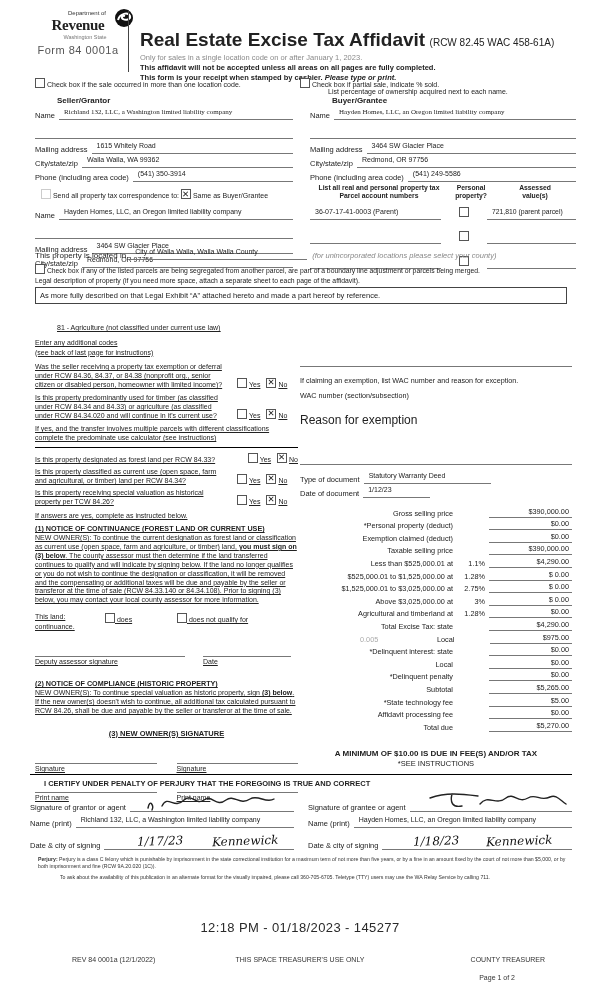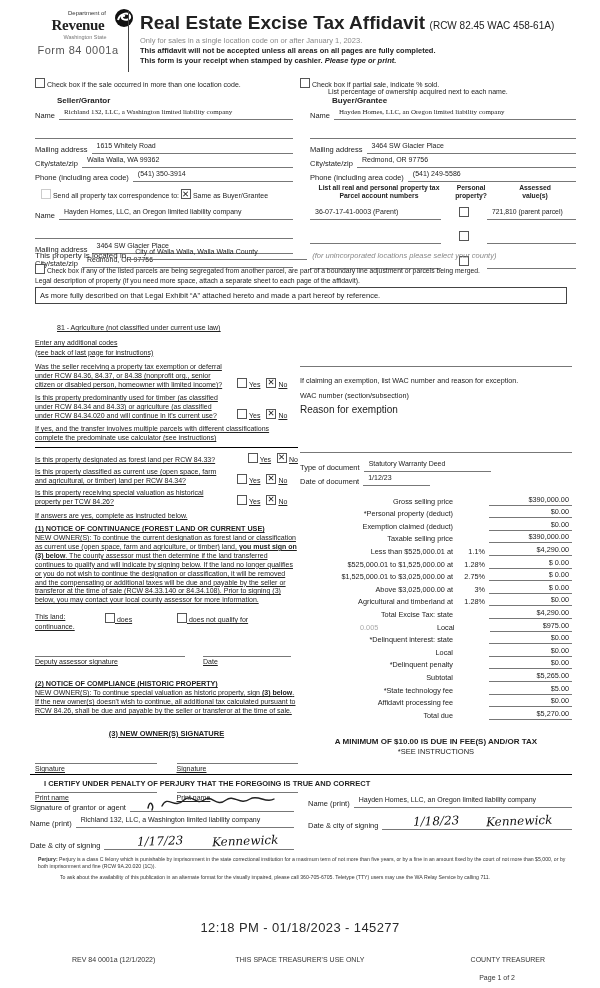--- a/index.html
+++ b/index.html
@@ -51,21 +51,21 @@
       <svg class="abs" style="right:-6px;top:-8px;" width="20" height="20" viewBox="0 0 20 20">
         <circle cx="10" cy="10" r="9" fill="#111"></circle>
         <path d="M4 12 C6 5,14 4,16 8 C17 11,12 13,9 11 C7 10,8 7,11 8" stroke="#fff" stroke-width="2" fill="none"></path>
       </svg>
     </div>
     <div style="font-size:5.5px;color:#777;margin-left:14px;">Washington State</div>
     <div style="font-size:11px;color:#555;margin-top:4px;letter-spacing:0.5px;">Form 84 0001a</div>
   </div>
   <div class="abs" style="left:128px;top:10px;width:1px;height:62px;background:#444;"></div>
 
-  <div class="abs" style="left:140px;top:12px;width:455px;">
+  <div class="abs" style="left:140px;top:29px;width:455px;">
     <div>
       <span class="b" style="font-size:19px;">Real Estate Excise Tax Affidavit</span>
       <span style="font-size:10px;">(RCW 82.45 WAC 458-61A)</span>
     </div>
     <div style="font-size:7.5px;color:#8a8a8a;margin-top:2px;">Only for sales in a single location code on or after January 1, 2023.</div>
     <div class="b" style="font-size:7.5px;margin-top:1px;">This affidavit will not be accepted unless all areas on all pages are fully completed.</div>
     <div class="b" style="font-size:7.5px;margin-top:1px;">
       <span>This form is your receipt when stamped by cashier.</span>
       <span class="i">Please type or print.</span>
     </div>
@@ -262,21 +262,21 @@
     <div style="display:flex;gap:20px;font-size:7px;margin-top:1px;">
       <span style="flex:1;">Print name</span>
       <span style="flex:1;">Print name</span>
     </div>
   </div>
 
   <div class="abs" style="left:300px;top:330px;width:272px;">
     <div class="blank" style="margin-top:27px;"></div>
     <div style="font-size:7.2px;margin-top:9px;">If claiming an exemption, list WAC number and reason for exception.</div>
     <div style="font-size:7.2px;margin-top:6px;">WAC number (section/subsection)</div>
-    <div style="font-size:10px;margin-top:4px;">Reason for exemption</div>
+    <div style="font-size:12px;margin-top:13px;">Reason for exemption</div>
     <div class="blank" style="margin-top:28px;"></div>
 
     <div class="frow" style="margin-top:7px;">
       <span class="fl">Type of document</span>
       <span class="fi" style="flex:none;width:120px;">Statutory Warranty Deed</span>
     </div>
     <div class="frow" style="margin-top:2px;">
       <span class="fl">Date of document</span>
       <span class="fi" style="flex:none;width:60px;">1/12/23</span>
     </div>
@@ -400,20 +400,28 @@
         <div class="frow" style="height:20px;">
           <span class="fl">Date &amp; city of signing</span>
           <span class="fi">
             <span class="hand" style="margin-left:28px;">1/17/23</span>
             <span class="hand" style="margin-left:26px;">Kennewick</span>
           </span>
         </div>
       </div>
 
       <div style="flex:1;">
+        <div class="frow" style="height:18px;">
+          <span class="fl">Signature of grantee or agent</span>
+          <span class="fi" style="position:relative;">
+            <svg class="sigsvg" width="150" height="26" viewBox="0 0 150 26">
+              <path d="M8 10 C24 4,40 6,56 8 M30 6 C28 14,30 20,40 18 M58 16 C66 6,74 18,84 10 C92 4,96 16,106 10 C114 5,118 14,128 9 C134 6,138 12,144 16" stroke="#222" stroke-width="1.4" fill="none" stroke-linecap="round"></path>
+            </svg>
+          </span>
+        </div>
         <div class="frow" style="height:14px;">
           <span class="fl">Name (print)</span>
           <span class="fi">Hayden Homes, LLC, an Oregon limited liability company</span>
         </div>
         <div class="frow" style="height:20px;">
           <span class="fl">Date &amp; city of signing</span>
           <span class="fi">
             <span class="hand" style="margin-left:26px;">1/18/23</span>
             <span class="hand" style="margin-left:24px;">Kennewick</span>
           </span>

